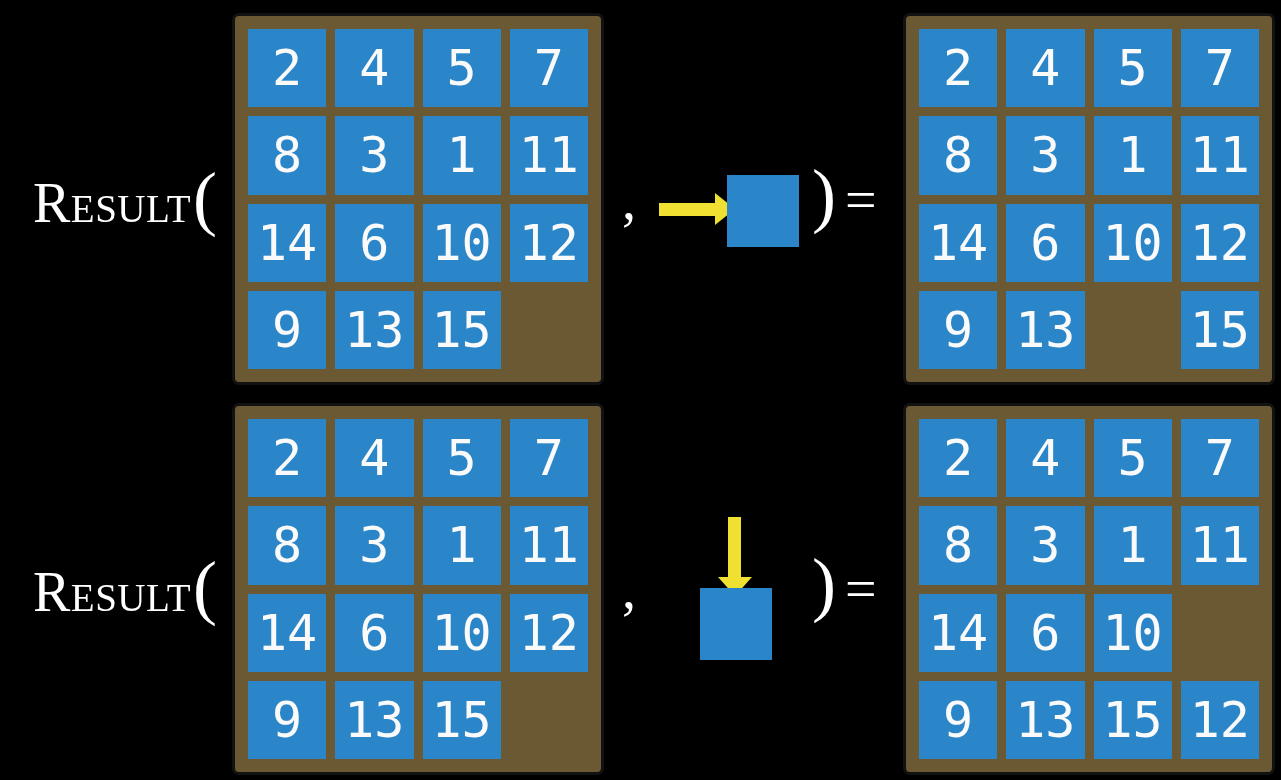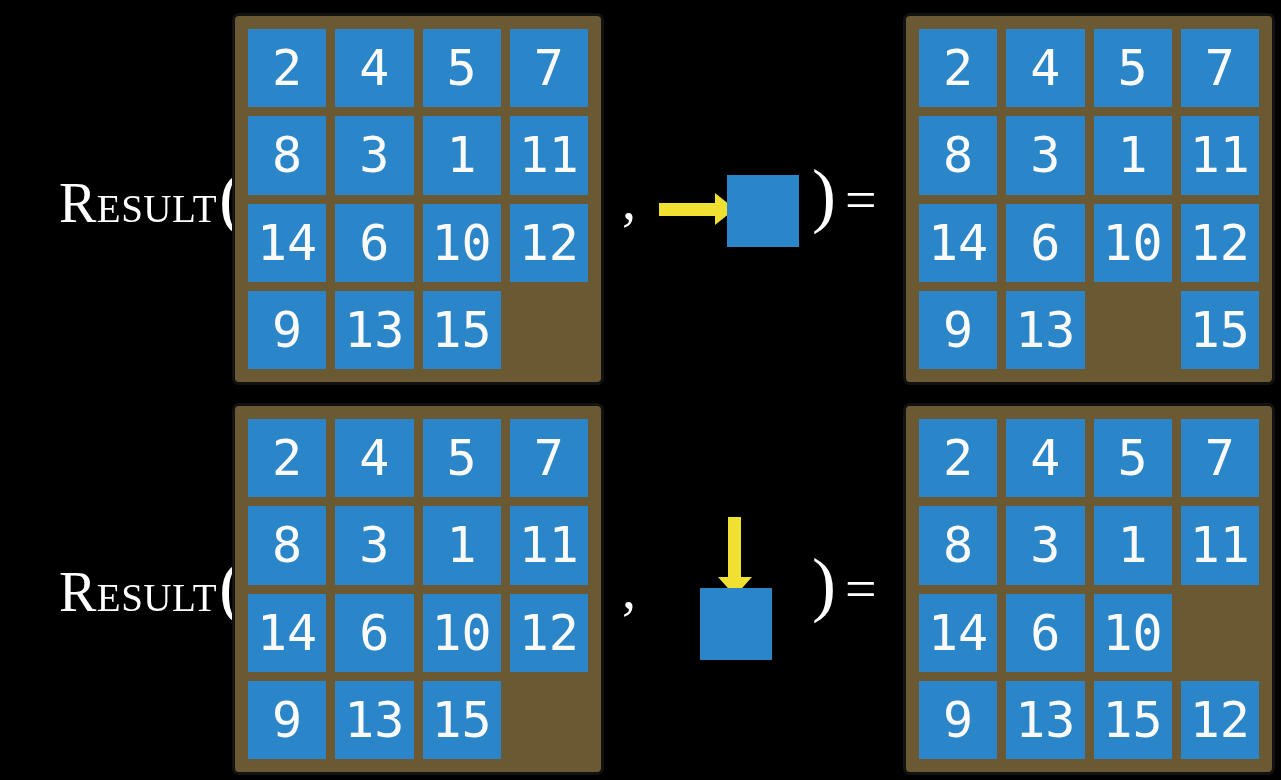--- a/index.html
+++ b/index.html
@@ -2,21 +2,21 @@
 <html><head>
 <meta charset="utf-8">
 <style>
   html, body { margin:0; padding:0; background:#000; }
   .stage {
     position:relative; width:1281px; height:780px; background:#000000;
     font-family:"Liberation Serif", serif; overflow:hidden;
   }
   
   .func-label { position:absolute; left:33px; display:flex; align-items:baseline; color:#ffffff; }
-  .fname { font-size:56px; line-height:1; font-variant:small-caps; letter-spacing:0.5px;margin-left:26px; }
+  .fname { font-size:56px; line-height:1; font-variant:small-caps; letter-spacing:0.5px; }
   .paren-open { font-size:72px; line-height:1; margin-left:2px; }
   
   .sym { position:absolute; color:#ffffff; line-height:1; }
   .comma  { font-size:56px; }
   .equals { font-size:56px; }
   .paren-close { font-size:72px; }
   
   .board {
     position:absolute; width:372px; height:372px; box-sizing:border-box;
     background:#6a5933; border:3px solid #121212; border-radius:7px;

